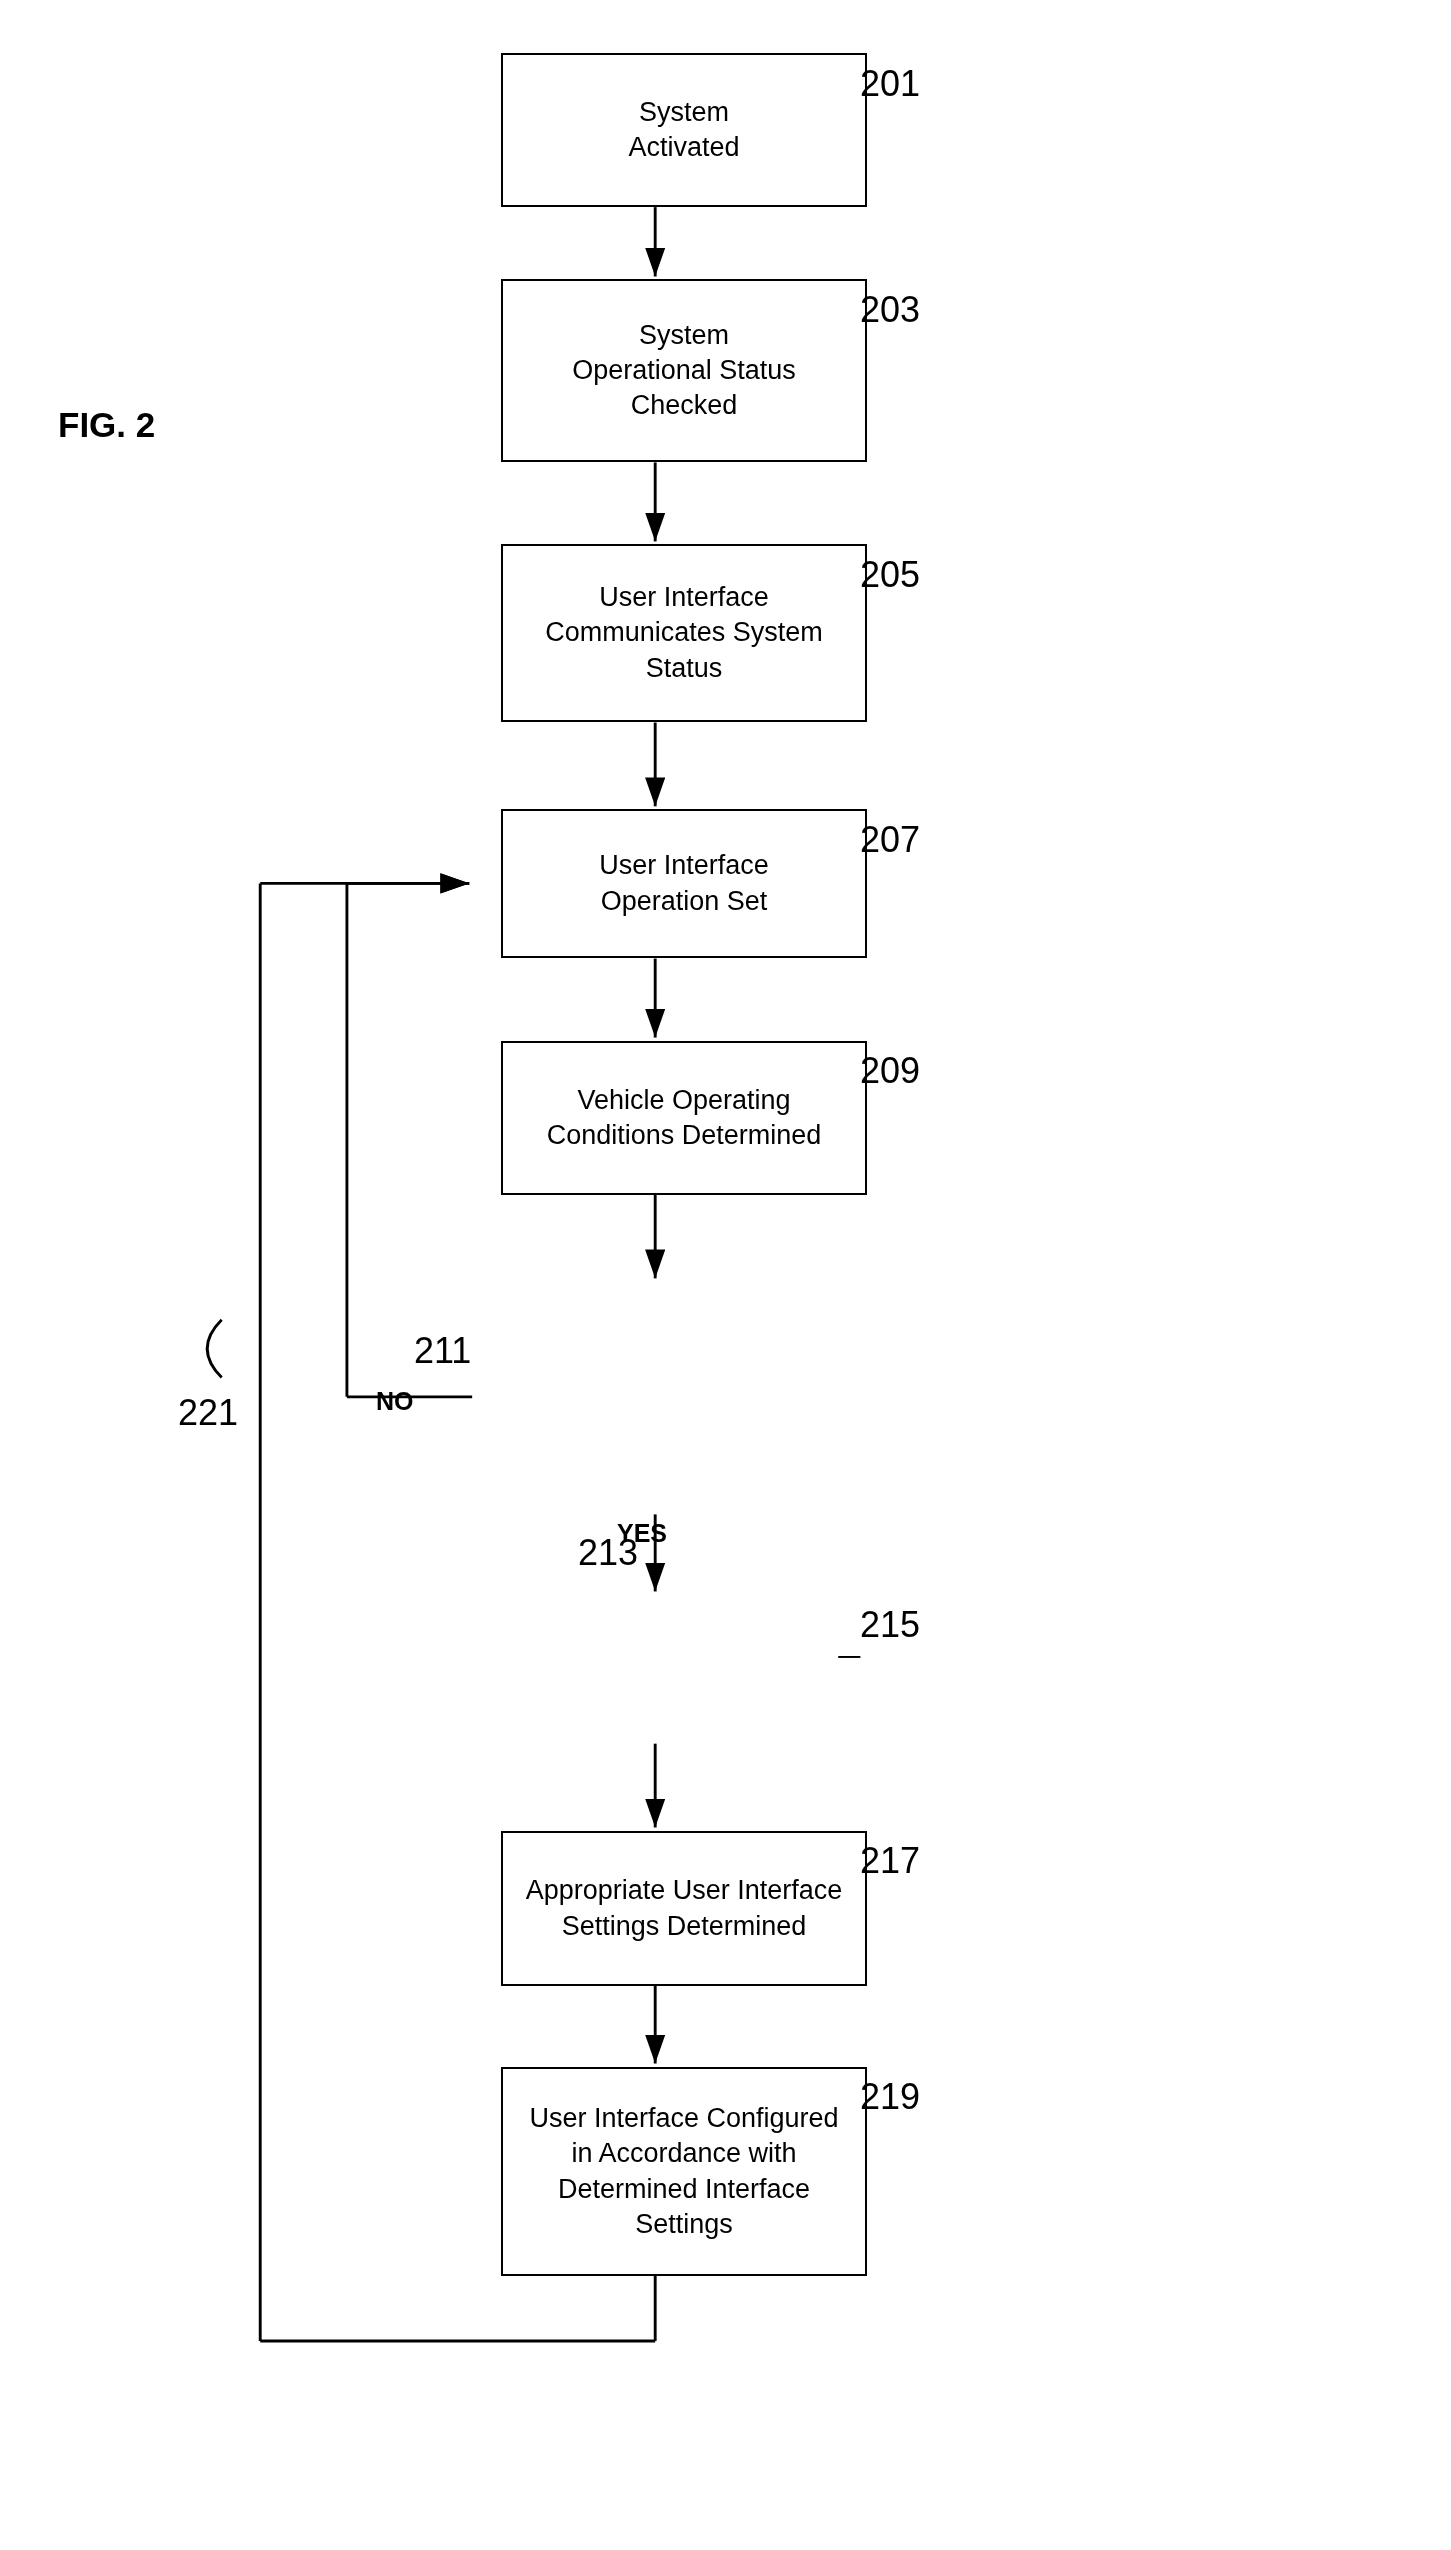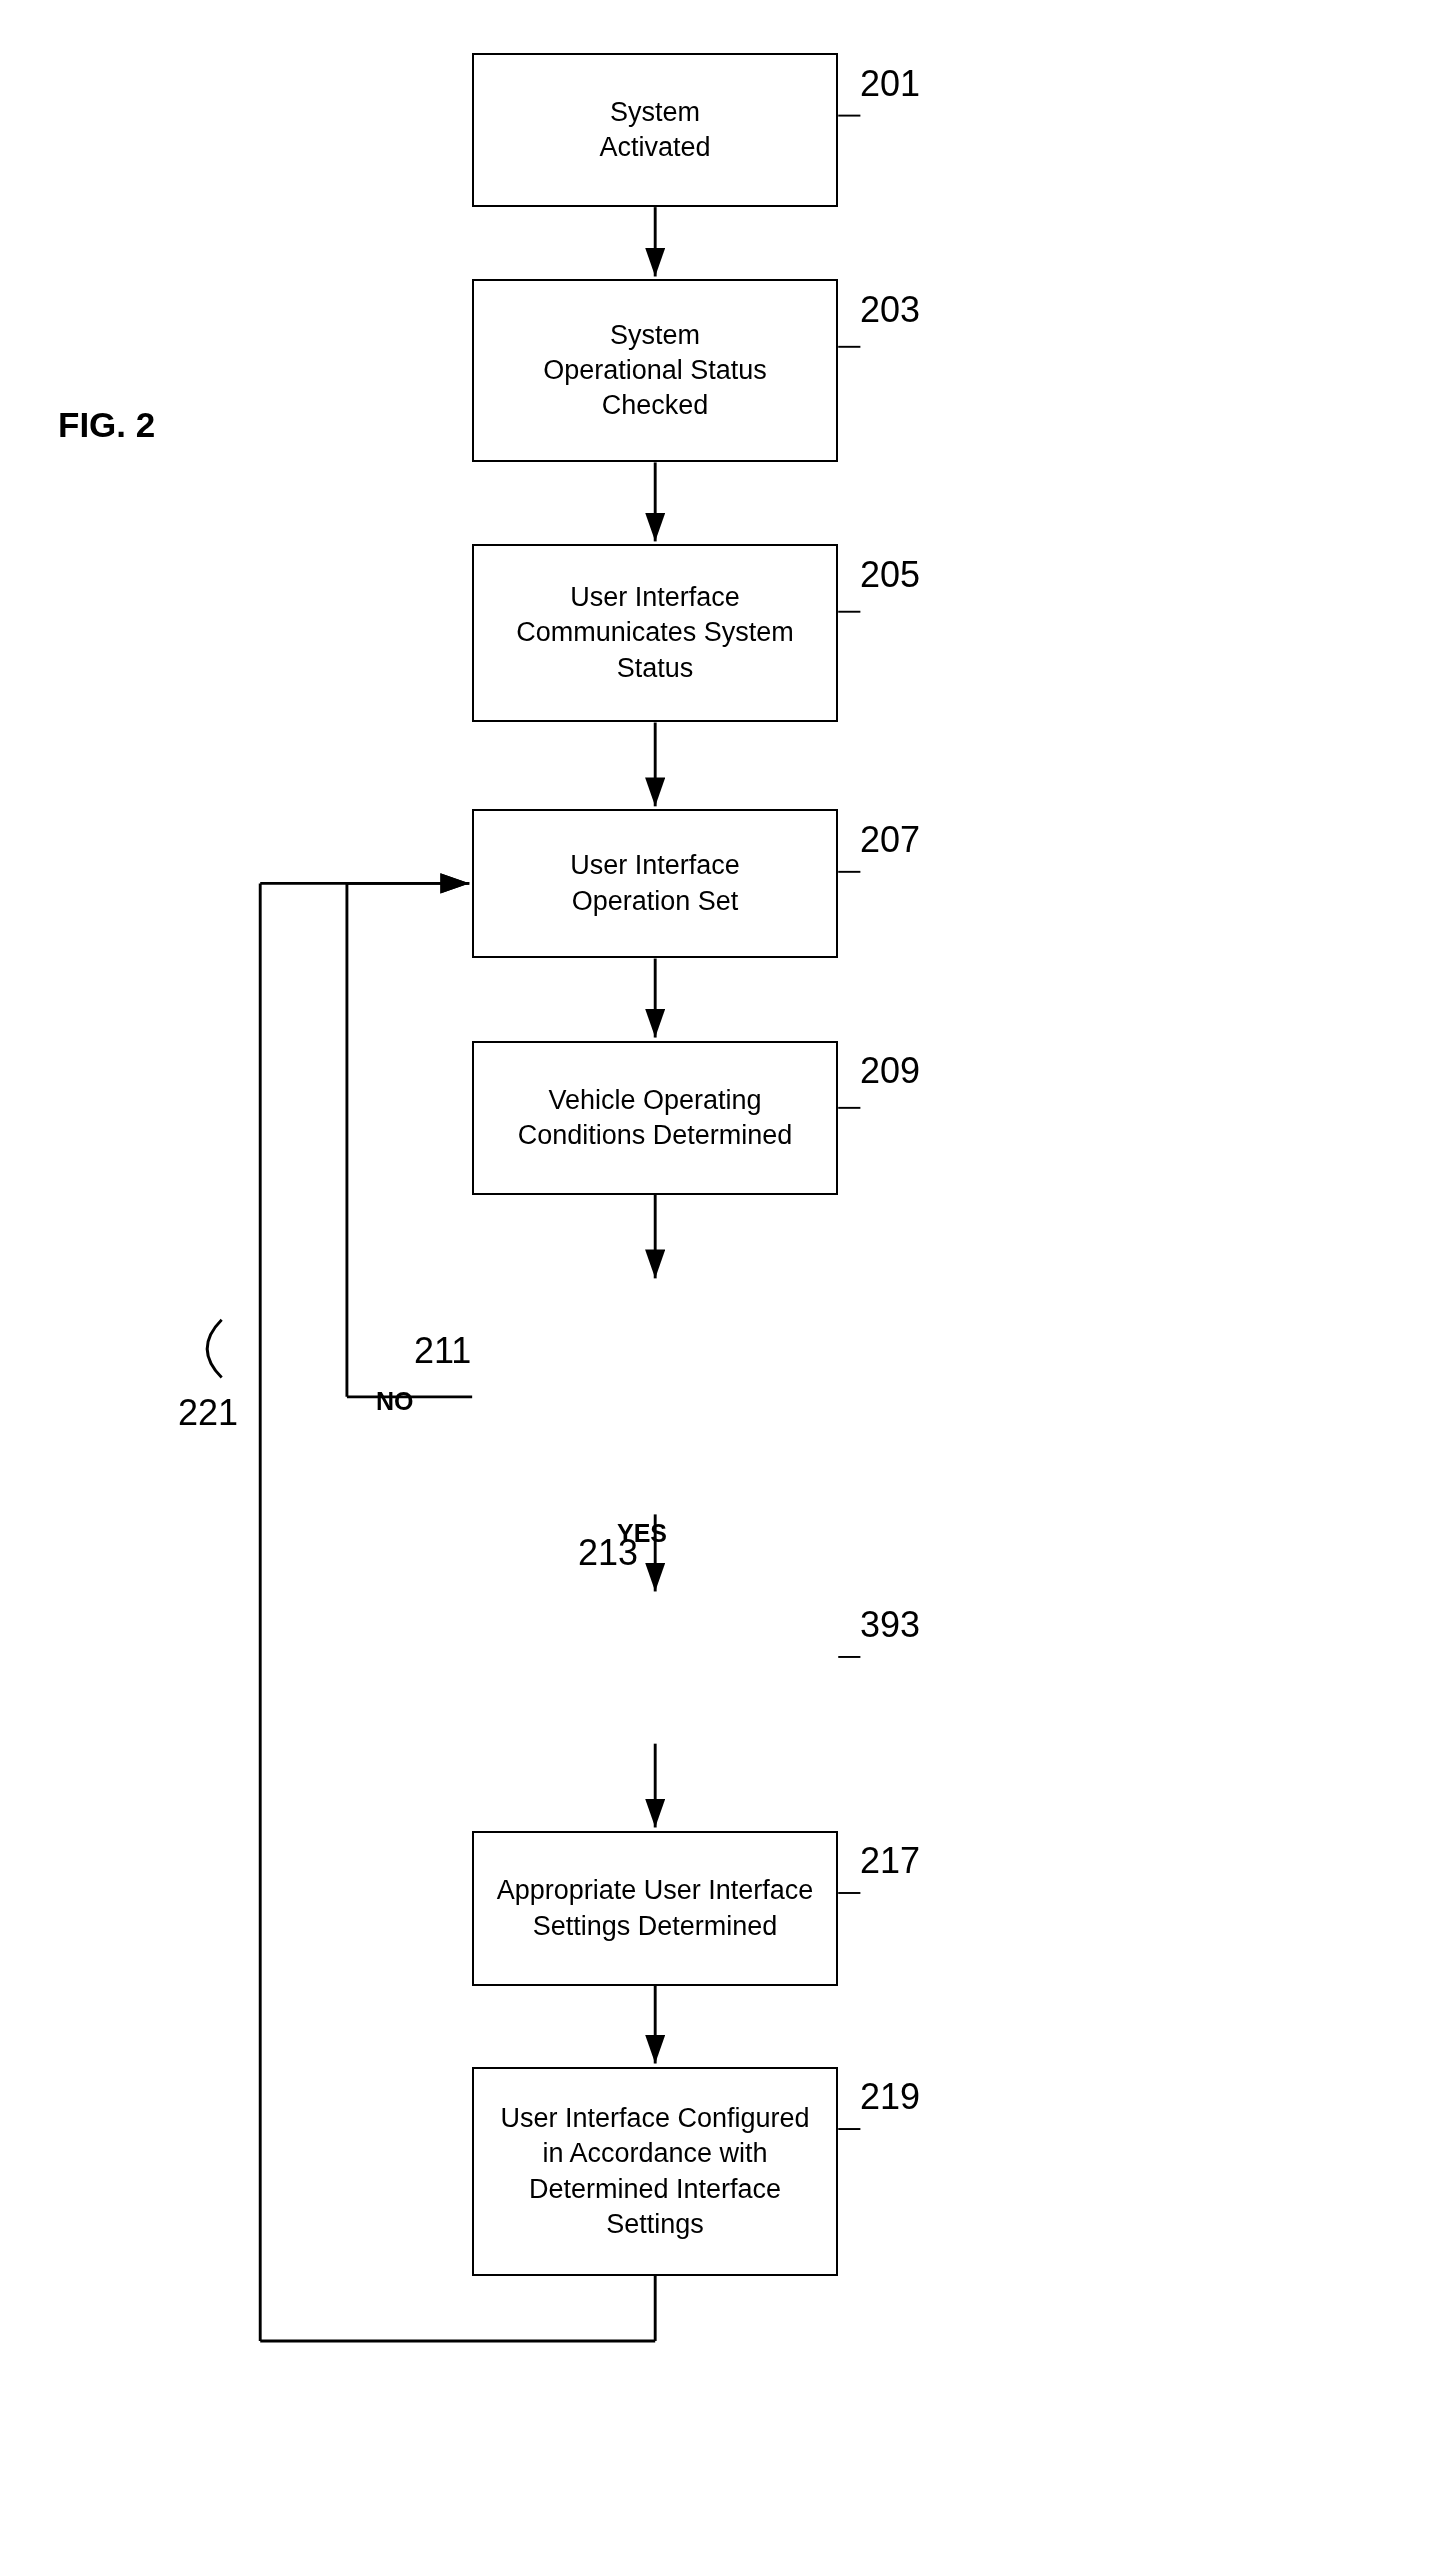--- a/index.html
+++ b/index.html
@@ -27,20 +27,21 @@
     .flow-box {
       position: absolute;
       border: 2.9px solid #000;
       background: #fff;
       display: flex;
       align-items: center;
       justify-content: center;
       text-align: center;
       font-size: 27px;
       line-height: 1.3;
+      margin-left: 29px;
     }
     
     .ref-num {
       position: absolute;
       font-size: 36px;
       color: #000;
     }
     
     .arrows-svg {
       position: absolute;
@@ -142,21 +143,21 @@
   <span class="ref-num" style="left:860px; top:1050px;">209</span>
 
   <span class="ref-num" style="left:414px; top:1330px;">211</span>
 
   <span class="branch-label" style="left:376px; top:1387px;">NO</span>
 
   <span class="branch-label" style="left:617px; top:1519px;">YES</span>
 
   <span class="ref-num" style="left:578px; top:1532px;">213</span>
 
-  <span class="ref-num" style="left:860px; top:1604px;">393</span>
+  <span class="ref-num" style="left:860px; top:1604px;">215</span>
 
   <div class="flow-box" style="left:472px; top:1831px; width:366px; height:155px;">
     <span>Appropriate User Interface<br>Settings Determined</span>
   </div>
   <span class="ref-num" style="left:860px; top:1840px;">217</span>
 
   <div class="flow-box" style="left:472px; top:2067px; width:366px; height:209px;">
     <span>User Interface Configured<br>in Accordance with<br>Determined Interface<br>Settings</span>
   </div>
   <span class="ref-num" style="left:860px; top:2076px;">219</span>

